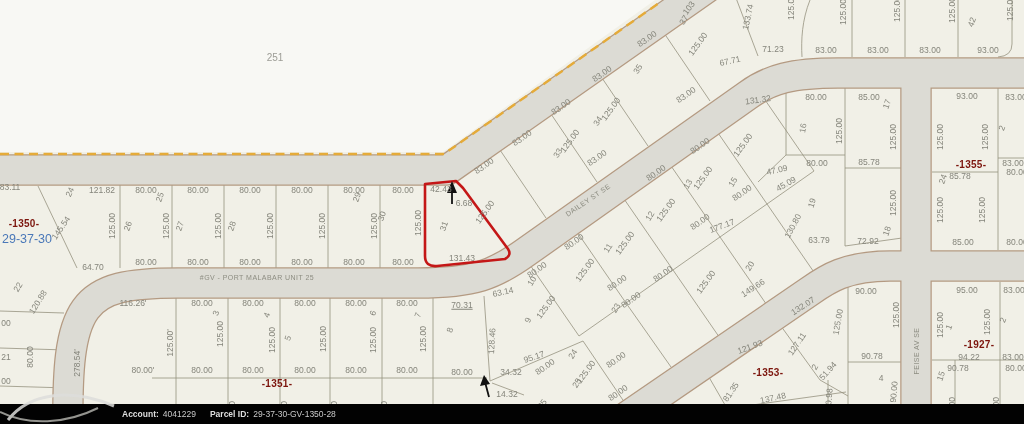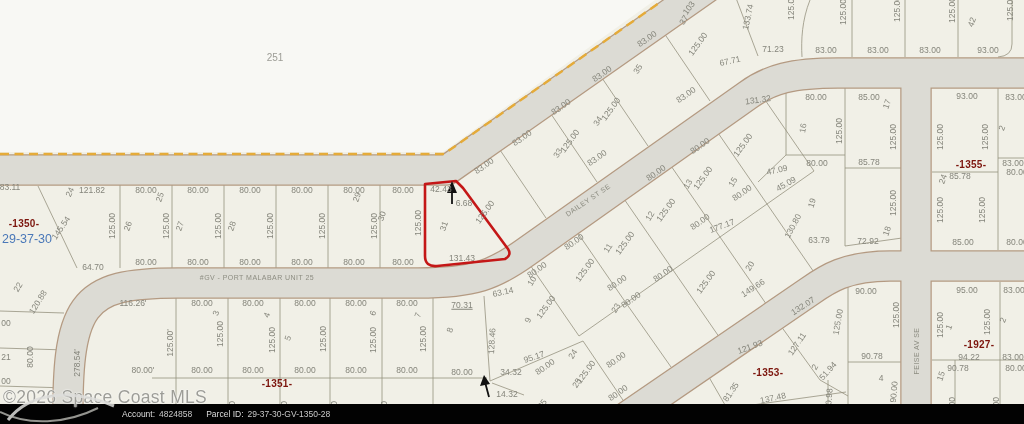--- a/index.html
+++ b/index.html
@@ -12,21 +12,21 @@
   .k-l{font-size:8.5px;color:#85857b;}
   .k-b{font-size:10px;color:#7c150d;font-weight:bold;letter-spacing:.3px;}
   .k-s{font-size:12.5px;color:#4a78b8;}
   .k-t{font-size:7px;color:#8d8d82;letter-spacing:.45px;}
   .k-a{font-size:10px;color:#9c9c95;}
   #watermark{position:absolute;left:3px;bottom:16px;font-size:17.5px;color:#9d9d97;
       letter-spacing:.3px;text-shadow:0 0 2px #ffffff,0 0 1px #ffffff;z-index:4;}
   #footer{position:absolute;left:0;bottom:0;width:1024px;height:20px;background:#020202;
       color:#c9c9c9;font-size:8.5px;line-height:20px;z-index:3;}
   #footer .ftxt{padding-left:122px;}
-  #footer b{color:#dedede;font-weight:normal;margin-right:4px;}
+  #footer b{color:#dedede;font-weight:bold;margin-right:4px;}
   #footer .gap{display:inline-block;width:14px;}
   #logo{position:absolute;left:0;bottom:0;z-index:5;}
 </style>
 </head>
 <body>
 
 <div id="app">
 
   <svg id="mapsvg" width="1024" height="424" viewBox="0 0 1024 424">
 
@@ -82,21 +82,21 @@
       <polygon points="480,386 484,375 490,384" fill="#111"></polygon>
     </g>
   </svg>
 
   <div id="label-layer">
       <span class="lb k-a" style="left: 275px; top: 58px; transform: translate(-50%, -50%) rotate(0deg);">251</span>
       <span class="lb k-d" style="left: 10px; top: 187px; transform: translate(-50%, -50%) rotate(0deg);">83.11</span>
       <span class="lb k-b" style="left: 24px; top: 224px; transform: translate(-50%, -50%) rotate(0deg);">-1350-</span>
       <span class="lb k-s" style="left: 27px; top: 239px; transform: translate(-50%, -50%) rotate(0deg);">29-37-30</span>
       <span class="lb k-l" style="left: 70px; top: 192px; transform: translate(-50%, -50%) rotate(-65deg);">24</span>
-      <span class="lb k-d" style="left: 92px; top: 190px; transform: translate(-50%, -50%) rotate(0deg);">121.82</span>
+      <span class="lb k-d" style="left: 102px; top: 190px; transform: translate(-50%, -50%) rotate(0deg);">121.82</span>
       <span class="lb k-d" style="left: 61px; top: 228px; transform: translate(-50%, -50%) rotate(-56deg);">145.54</span>
       <span class="lb k-d" style="left: 112px; top: 226px; transform: translate(-50%, -50%) rotate(-90deg);">125.00</span>
       <span class="lb k-d" style="left: 93px; top: 267px; transform: translate(-50%, -50%) rotate(0deg);">64.70</span>
       <span class="lb k-l" style="left: 18px; top: 287px; transform: translate(-50%, -50%) rotate(-60deg);">22</span>
       <span class="lb k-d" style="left: 38px; top: 302px; transform: translate(-50%, -50%) rotate(-58deg);">120.88</span>
       <span class="lb k-d" style="left: 6px; top: 323px; transform: translate(-50%, -50%) rotate(0deg);">00</span>
       <span class="lb k-d" style="left: 6px; top: 357px; transform: translate(-50%, -50%) rotate(0deg);">21</span>
       <span class="lb k-d" style="left: 30px; top: 357px; transform: translate(-50%, -50%) rotate(-90deg);">80.00</span>
       <span class="lb k-d" style="left: 6px; top: 381px; transform: translate(-50%, -50%) rotate(0deg);">00</span>
       <span class="lb k-d" style="left: 146px; top: 190px; transform: translate(-50%, -50%) rotate(0deg);">80.00</span>
@@ -285,25 +285,24 @@
       <span class="lb k-d" style="left: 305px; top: 370px; transform: translate(-50%, -50%) rotate(0deg);">80.00</span>
       <span class="lb k-d" style="left: 356px; top: 370px; transform: translate(-50%, -50%) rotate(0deg);">80.00</span>
       <span class="lb k-d" style="left: 407px; top: 370px; transform: translate(-50%, -50%) rotate(0deg);">80.00</span>
       <span class="lb k-b" style="left: 277px; top: 384px; transform: translate(-50%, -50%) rotate(0deg);">-1351-</span>
       <span class="lb k-d" style="left: 232px; top: 414px; transform: translate(-50%, -50%) rotate(-90deg);">125.00</span>
       <span class="lb k-d" style="left: 284px; top: 414px; transform: translate(-50%, -50%) rotate(-90deg);">125.00</span>
       <span class="lb k-d" style="left: 334px; top: 414px; transform: translate(-50%, -50%) rotate(-90deg);">125.00</span>
       <span class="lb k-d" style="left: 384px; top: 414px; transform: translate(-50%, -50%) rotate(-90deg);">125.00</span>
     </div>
 
-  <div id="watermark">©2026 Space Coast MLS</div>
 
   <svg id="logo" width="120" height="40" viewBox="0 0 120 40">
     <path d="M8,36 C30,8 72,4 114,22" fill="none" stroke="#dddddb" stroke-width="3" opacity="0.85"></path>
     <path d="M0,28 C28,42 66,40 98,24" fill="none" stroke="#b9b9b3" stroke-width="2" opacity="0.8"></path>
   </svg>
 
   <div id="footer">
     <div class="ftxt">
-      <b>Account:</b><span>4824858</span><span class="gap"></span><b>Parcel ID:</b><span>29-37-30-GV-1350-28</span>
+      <b>Account:</b><span>4041229</span><span class="gap"></span><b>Parcel ID:</b><span>29-37-30-GV-1350-28</span>
     </div>
   </div>
 </div>
 
 </body></html>

